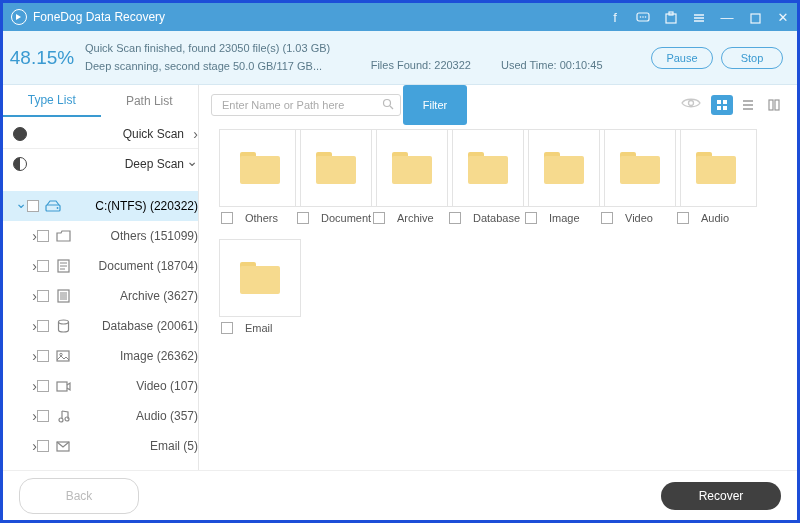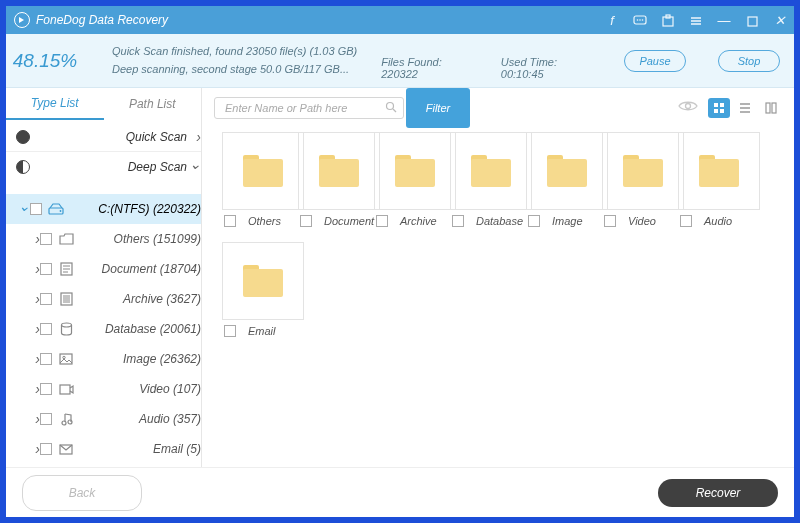--- a/index.html
+++ b/index.html
@@ -1,30 +1,30 @@
 <!DOCTYPE html>
 <html><head>
 <meta charset="utf-8">
 <style>
 * { box-sizing: border-box; margin: 0; padding: 0; font-family: "Segoe UI", Arial, sans-serif; }
 body { width: 800px; height: 523px; background: #f5f5f5; overflow: hidden; }
 
-.app { width: 800px; height: 523px; background: #fff; border: 6px solid #1d4ed8; display: flex; flex-direction: column; font-style: italic; }
+.app { width: 800px; height: 523px; background: #fff; border: 3px solid #1d4ed8; display: flex; flex-direction: column; }
 
 
 .titlebar { height: 28px; background: #4a9fd8; display: flex; align-items: center; color: #fff; font-size: 12px; padding-left: 8px; }
 .titlebar .logo { width: 16px; height: 16px; border: 1.5px solid #fff; border-radius: 50%; position: relative; margin-right: 6px; }
 .titlebar .logo::after { content:""; position:absolute; top:4px; left:4px; width:0; height:0; border-left:5px solid #fff; border-top:3px solid transparent; border-bottom:3px solid transparent;}
 .titlebar .title { flex: 0 0 auto; }
 .titlebar .spacer { flex: 1; }
 .titlebar .tb-btn { width: 28px; text-align: center; cursor: pointer; font-size: 13px; opacity:.9;}
 .titlebar .tb-btn svg { vertical-align: middle; }
 
 
-.status { height: 54px; background: #eaf6fc; display: flex; align-items: center; padding: 0 14px 0 0; border-bottom: 1px solid #d6e8f2; gap: 24px; }
+.status { height: 54px; background: #eaf6fc; display: flex; align-items: center; padding: 0 14px 0 0; border-bottom: 1px solid #d6e8f2; }
 .status .pct { width: 78px; text-align: center; font-size: 19px; color: #3a9ad1; font-weight: 400; }
 .status .lines { font-size: 11px; color: #5a7a8a; line-height: 1.6; padding-left: 4px; }
 .status .midgroup { flex:1; display:flex; justify-content:center; gap:30px; font-size:11px; color:#5a7a8a; padding-top:14px;}
 .status .pill { width: 62px; height: 22px; border: 1px solid #54a9dd; border-radius: 11px; display: inline-flex; align-items: center; justify-content: center; color: #3a9ad1; font-size: 11px; margin-left: 8px; cursor: pointer; }
 
 
 .body { flex: 1; display: flex; overflow: hidden; }
 
 
 .sidebar { width: 196px; border-right: 1px solid #e6e6e6; display:flex; flex-direction:column; font-size: 12px; color:#555;text-align:right;}

